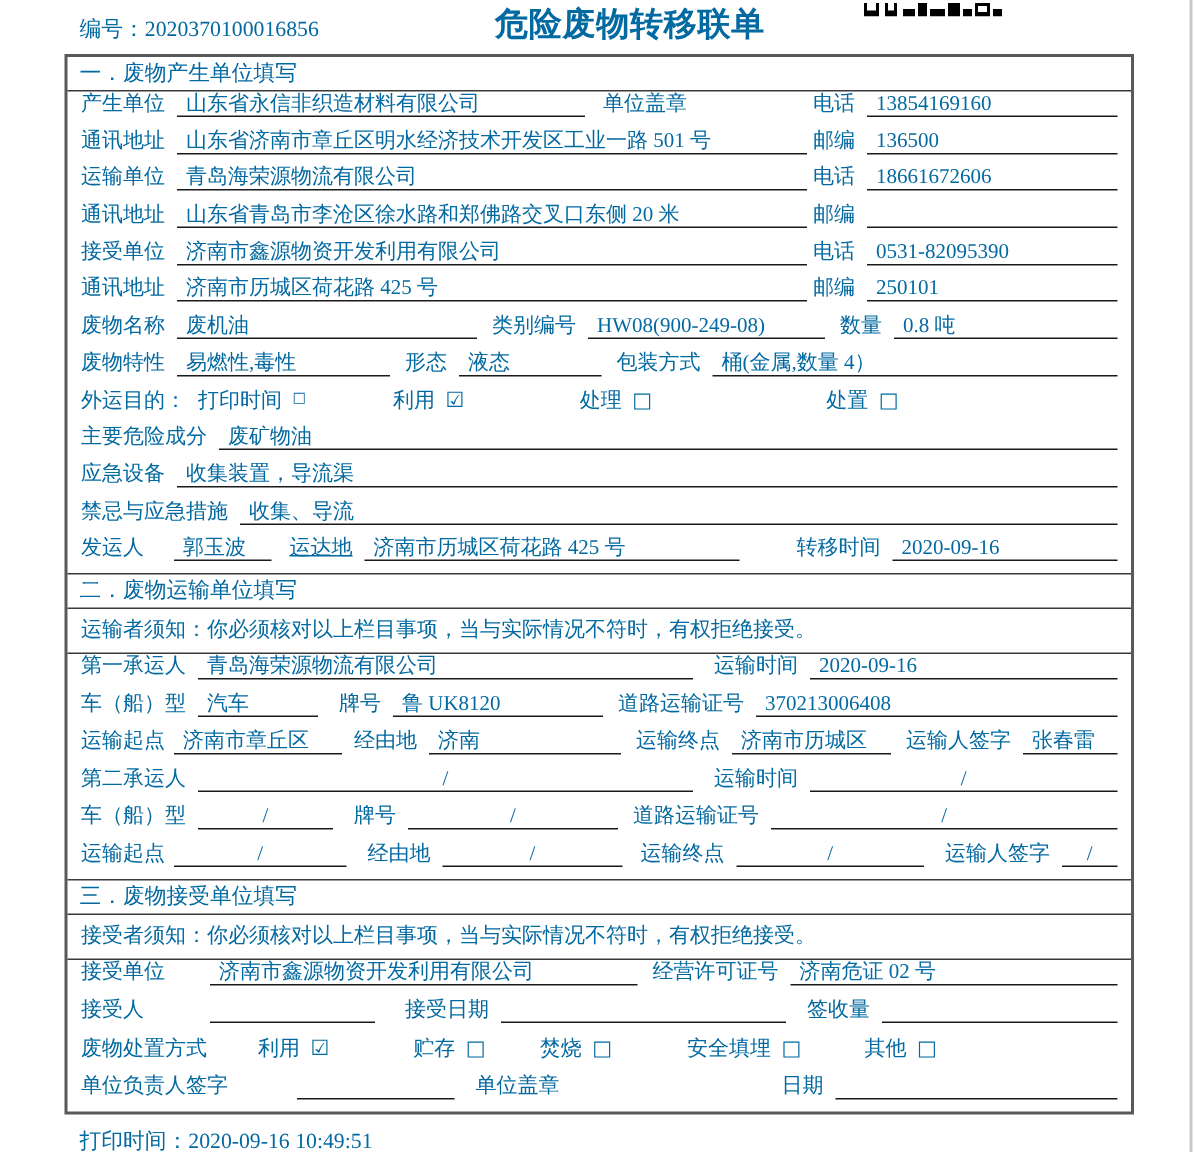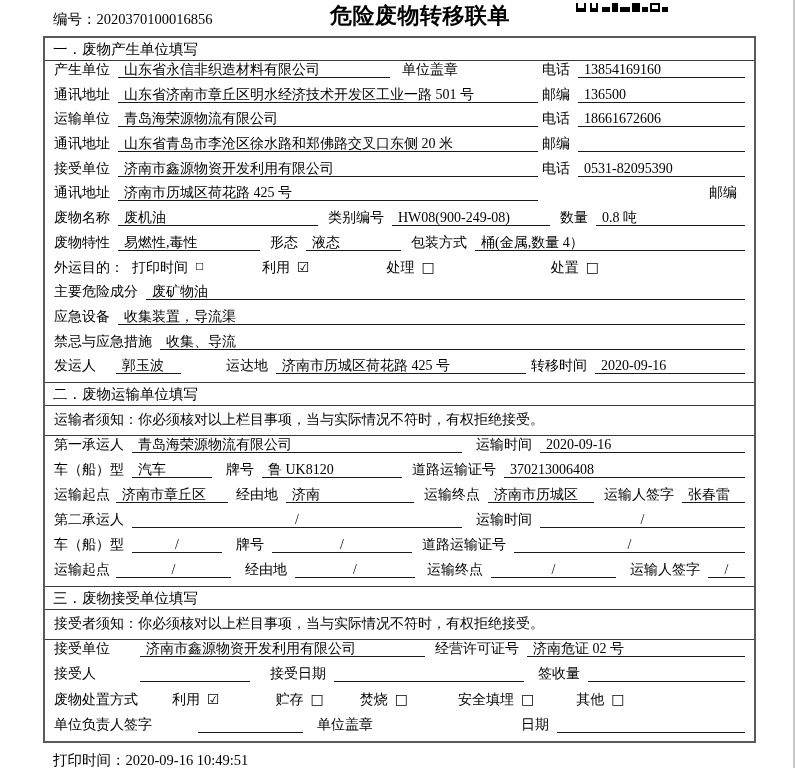--- a/index.html
+++ b/index.html
@@ -1,37 +1,37 @@
 <!DOCTYPE html>
 <html><head>
 <meta charset="utf-8">
 <style>
   html,body{margin:0;padding:0;background:#fff;}
   .page{position:relative;width:796px;height:768px;background:#fff;overflow:hidden;
-        font-family:"Liberation Serif","DejaVu Serif",serif;color:#000000;font-size:14px;}
+        font-family:"Liberation Serif","DejaVu Serif",serif;color:#0369a1;font-size:14px;}
   .right-edge{position:absolute;top:0;bottom:0;right:1px;width:2px;background:#c9c9c9;}
   .qr{position:absolute;left:576px;top:0;width:92px;height:9px;}
   .hdr{position:relative;height:36px;}
   .serial{position:absolute;left:53px;top:10px;font-size:14.5px;white-space:nowrap;}
   .title{position:absolute;left:330px;top:1px;font-size:22px;font-weight:700;letter-spacing:.5px;white-space:nowrap;}
   .formbox{margin-left:43px;width:713px;box-sizing:border-box;border:2px solid #58595b;background:#fff;}
   .sec-h{font-size:14.5px;font-weight:400;padding:2px 2px 1px 8px;border-bottom:1.5px solid #3a3a3a;line-height:19px;}
   .bt{border-top:1.8px solid #3a3a3a;}
   .notice{display:flex;align-items:center;height:29px;padding:0 9px;border-bottom:1.3px solid #3a3a3a;white-space:nowrap;}
   .r{display:flex;align-items:flex-start;height:24.7px;box-sizing:border-box;padding:0 9px 3px 9px;}
   .sec2 .r{height:25px;}
   .sec3 .r{height:25.3px;}
   .l{white-space:nowrap;margin-right:8px;line-height:17px;}
   .f{border-bottom:1px solid #1a1a1a;white-space:nowrap;line-height:17px;height:17px;
      box-sizing:border-box;padding:0 2px 0 6px;overflow:visible;flex:0 0 auto;}
   .fx{flex:1 1 auto;}
   .slash{text-align:center;padding:0;}
   .ga{margin-left:auto;}.g8{margin-left:8px;}.g10{margin-left:10px;}.g12{margin-left:12px;}
   .g14{margin-left:14px;}.g20{margin-left:20px;}.g26{margin-left:26px;}
-  .g30{margin-left:45px;}.g36{margin-left:36px;}.g42{margin-left:42px;}
+  .g30{margin-left:12px;text-decoration:underline;}.g36{margin-left:36px;}.g42{margin-left:42px;}
   .g46{margin-left:46px;}.g50{margin-left:50px;}.g56{margin-left:56px;}.g58{margin-left:58px;}
   .g77{margin-left:77px;}.g116{margin-left:116px;}.g140{margin-left:140px;}
   .cb{font-family:"DejaVu Sans",sans-serif;font-size:14px;line-height:16px;margin-left:7px;}
   .cbs{font-size:9.5px;line-height:14px;}
   .print{margin:8px 0 0 53px;font-size:14.5px;white-space:nowrap;}
 </style>
 </head>
 <body>
 
 <div class="page">
@@ -98,20 +98,21 @@
         <span class="l">接受单位</span>
         <span class="f" style="width:420px">济南市鑫源物资开发利用有限公司</span>
         <span class="l ga">电话</span>
         <span class="f" style="width:167px">0531-82095390</span>
       </div>
 
       <div class="r">
         <span class="l">通讯地址</span>
         <span class="f" style="width:420px">济南市历城区荷花路 425 号</span>
         <span class="l ga">邮编</span>
+        <span class="f" style="width:167px">250101</span>
       </div>
 
       <div class="r">
         <span class="l">废物名称</span>
         <span class="f" style="width:200px">废机油</span>
         <span class="l g10">类别编号</span>
         <span class="f" style="width:158px">HW08(900-249-08)</span>
         <span class="l g10">数量</span>
         <span class="f fx">0.8 吨</span>
       </div>

